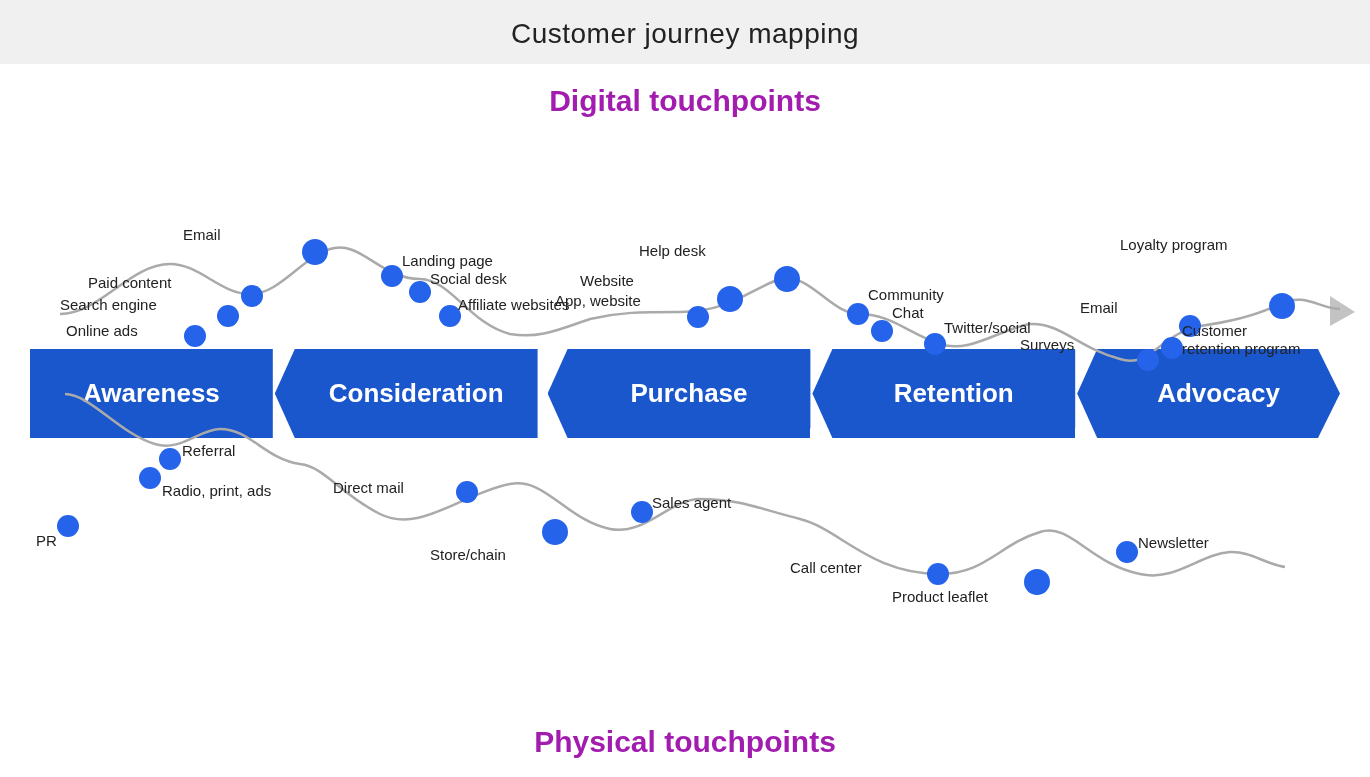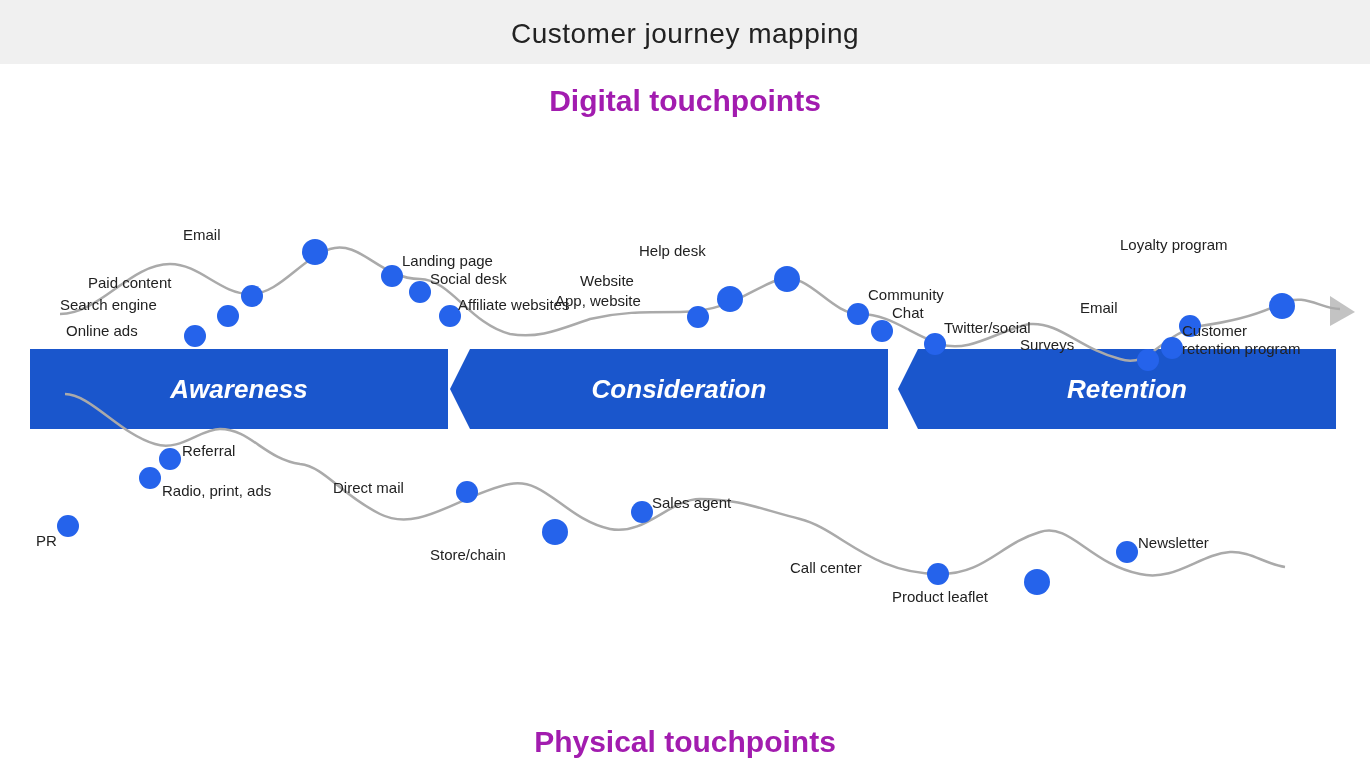--- a/index.html
+++ b/index.html
@@ -46,24 +46,23 @@
     .physical-title {
       bottom: 10px;
     }
 
     
     .journey-band {
       position: absolute;
       top: 285px;
       left: 30px;
       right: 30px;
-      height: 80px;
+      height: 89px;
       display: flex;
       align-items: stretch;
-      font-style: italic;
     }
 
     .stage {
       display: flex;
       align-items: center;
       justify-content: center;
       font-size: 26px;
       font-weight: 700;
       color: white;
       background: #1a56cc;
@@ -137,25 +136,31 @@
     <div class="journey-band">
 
       <div class="stage" style="clip-path: polygon(0 0, calc(100% - 0px) 0, 100% 50%, calc(100% - 0px) 100%, 0 100%); margin-right: 4px;">
         <span>Awareness</span>
       </div>
 
       <div class="stage" style="clip-path: polygon(20px 0, 100% 0, 100% 50%, 100% 100%, 20px 100%, 0 50%); margin-right: 12px; margin-left: -2px;">
         <span>Consideration</span>
       </div>
 
+      <div class="stage" style="clip-path: polygon(20px 0, 100% 0, 100% 50%, 100% 100%, 20px 100%, 0 50%); margin-right: 4px; margin-left: -2px;">
+        <span>Purchase</span>
+      </div>
 
       <div class="stage" style="clip-path: polygon(20px 0, 100% 0, 100% 50%, 100% 100%, 20px 100%, 0 50%); margin-right: 4px; margin-left: -2px;">
         <span>Retention</span>
       </div>
 
+      <div class="stage" style="clip-path: polygon(20px 0, calc(100% - 22px) 0, 100% 50%, calc(100% - 22px) 100%, 20px 100%, 0 50%); margin-left: -2px;">
+        <span>Advocacy</span>
+      </div>
     </div>
 
     <svg class="curves-svg" viewBox="0 0 1370 705" preserveAspectRatio="none">
 
       <path d="M 60,250 
                C 100,250 130,200 170,200
                C 200,200 220,230 250,230
                C 280,230 300,195 330,185
                C 360,175 380,215 420,215
                C 450,215 470,260 510,270

